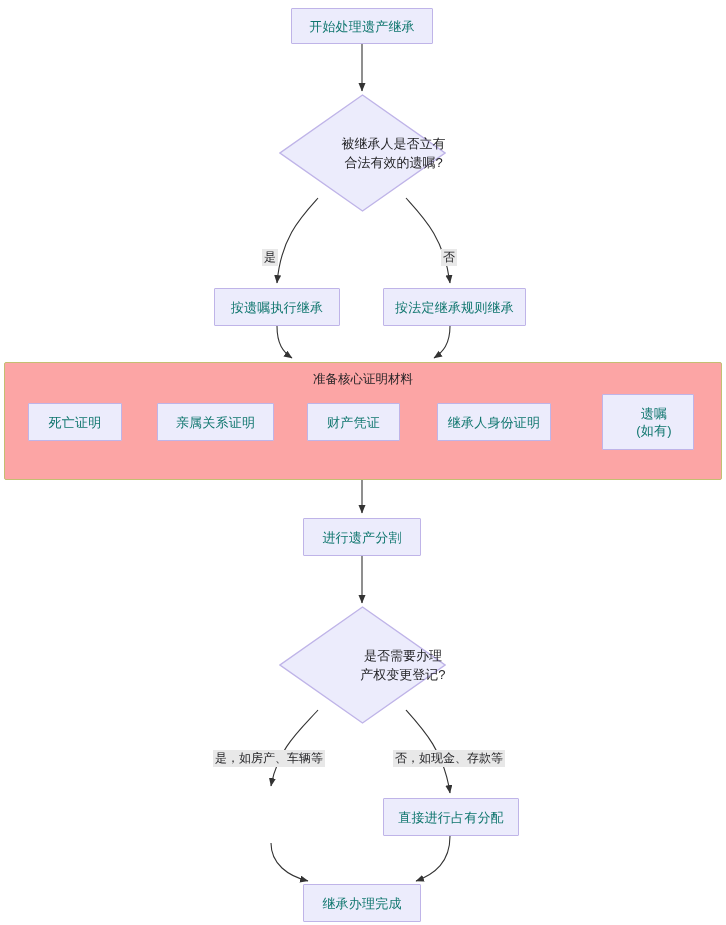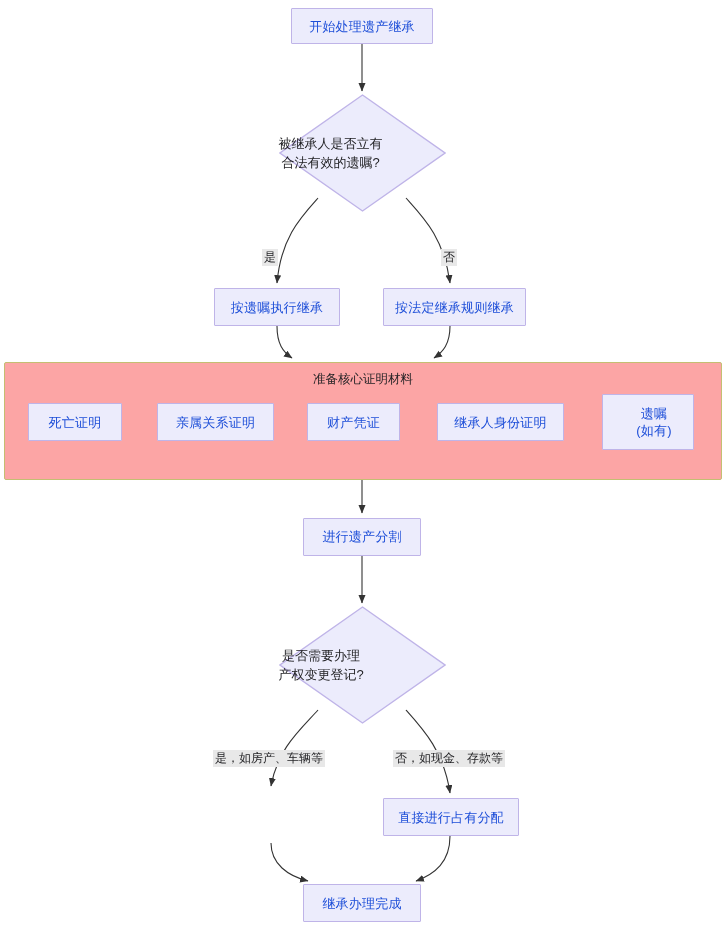--- a/index.html
+++ b/index.html
@@ -29,21 +29,21 @@
     height: 925px;
     pointer-events: none;
   }
   .node {
     position: absolute;
     box-sizing: border-box;
     display: flex;
     align-items: center;
     justify-content: center;
     text-align: center;
-    color: #1d4ed8;
+    color: #0f766e;
     font-size: 13px;
     line-height: 17px;
     letter-spacing: 0.2px;
   }
   .rect {
     background: #ECECFC;
     border: 1px solid #BFB4E8;
     border-radius: 1px;
   }
   .diamond-wrap {
@@ -57,21 +57,21 @@
     height: 100%;
   }
   .diamond-label {
     position: absolute;
     left: 0;
     top: 0;
     width: 100%;
     height: 100%;
     display: flex;
     align-items: center;
-    justify-content: flex-start;
+    justify-content: flex-end;
     text-align: center;
     font-size: 13px;
     line-height: 19px;
     color: #1f1f22;
   }
   .subgraph {
     position: absolute;
     box-sizing: border-box;
     background: #fca5a5;
     border: 1px solid #C4BE72;
@@ -159,30 +159,30 @@
   </div>
 
   <div class="node rect" style="left:157px; top:403px; width:117px; height:38px;">
     <span>亲属关系证明</span>
   </div>
 
   <div class="node rect" style="left:307px; top:403px; width:93px; height:38px;">
     <span>财产凭证</span>
   </div>
 
-  <div class="node rect" style="left:437px; top:403px; width:127px; height:38px;">
+  <div class="node rect" style="left:437px; top:403px; width:114px; height:38px;">
     <span>继承人身份证明</span>
   </div>
 
   <div class="node rect multi-line" style="left:602px; top:394px; width:92px; height:56px;padding-left:12px;">
     <span>遗嘱</span>
     <span>(如有)</span>
   </div>
 
-  <div class="node rect" style="left:303px; top:518px; width:118px; height:38px;font-family:Liberation Mono, monospace;">
+  <div class="node rect" style="left:303px; top:518px; width:118px; height:38px;">
     <span>进行遗产分割</span>
   </div>
 
   <div class="diamond-wrap" style="left:278.5px; top:606px; width:167px; height:118px;">
     <svg class="diamond-shape" viewBox="0 0 167 118" preserveAspectRatio="none">
       <polygon points="83.5,1 166,59 83.5,117 1,59" fill="#ECECFC" stroke="#BFB4E8" stroke-width="1.4"></polygon>
     </svg>
     <div class="diamond-label">
       <div>
         <div>是否需要办理</div>

